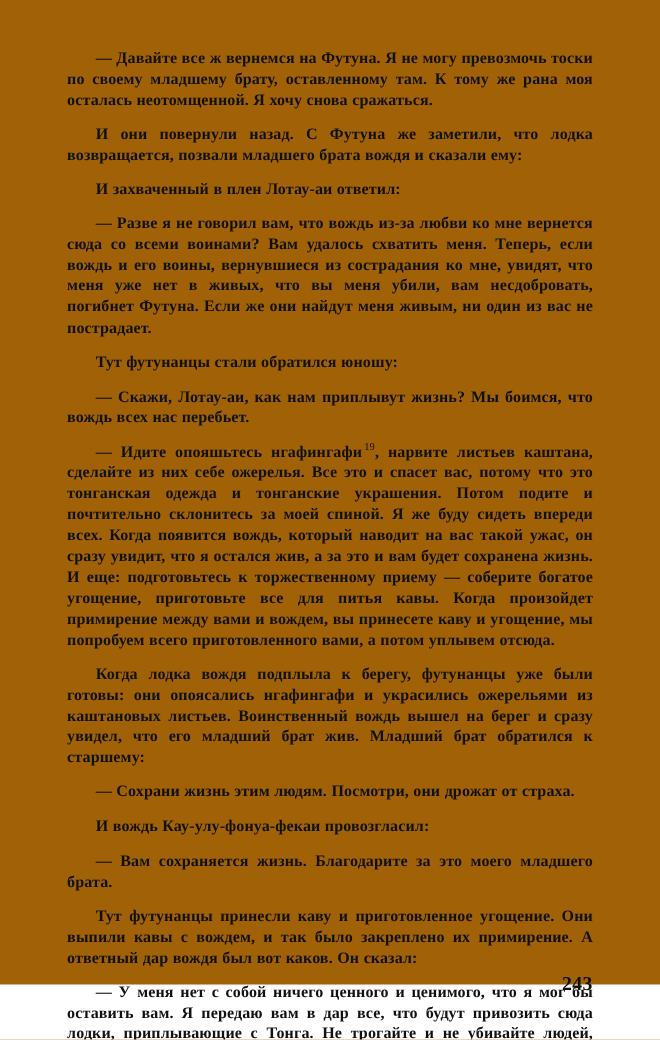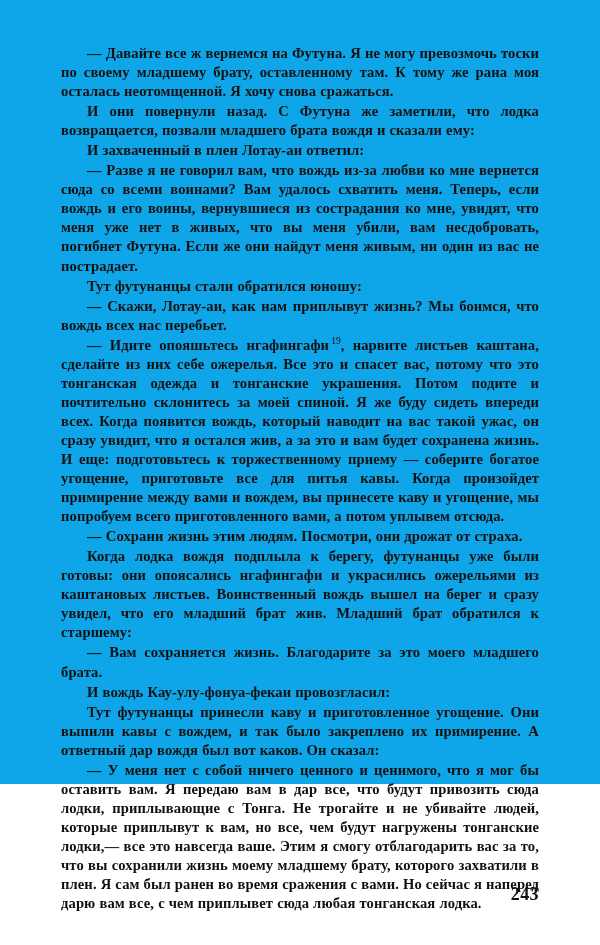--- a/index.html
+++ b/index.html
@@ -16,22 +16,22 @@
     font-family: "Liberation Serif", "DejaVu Serif", serif;
     color: #111111;
     -webkit-font-smoothing: antialiased;
   }
 
   .page {
     position: absolute;
     top: 0;
     left: 0;
     width: 600px;
-    height: 784px;
-    background: #0ea5e9;
+    height: 895px;
+    background: #a16207;
   }
 
   .text-column {
     position: absolute;
     left: 61px;
     top: 44px;
     width: 478px;
   }
 
   .para {
@@ -41,21 +41,21 @@
     font-size: 14.6px;
     line-height: 19.05px;
     font-weight: 700;
     text-indent: 26px;
     letter-spacing: 0.1px;
     word-spacing: 0.3px;
     hyphens: manual;
   }
 
   .para + .para {
-    margin-top: 1px;
+    margin-top: 12px;
   }
 
   .fn-ref {
     font-size: 9.5px;
     vertical-align: super;
     font-weight: 400;
     line-height: 0;
     padding-left: 2px;
   }
 
@@ -80,24 +80,24 @@
 
     <p class="para">— Давайте все ж вернемся на Футуна. Я не могу превозмочь тоски по своему младшему брату, оставленному там. К тому же рана моя осталась неотомщенной. Я хочу снова сражаться.</p>
     <p class="para">И они повернули назад. С Футуна же заметили, что лодка возвращается, позвали младшего брата вождя и сказали ему:</p>
     <p class="para">И захваченный в плен Лотау-аи ответил:</p>
     <p class="para">— Разве я не говорил вам, что вождь из-за любви ко мне вернется сюда со всеми воинами? Вам удалось схватить меня. Теперь, если вождь и его воины, вернувшиеся из сострадания ко мне, увидят, что меня уже нет в живых, что вы меня убили, вам несдобровать, погибнет Футуна. Если же они найдут меня живым, ни один из вас не пострадает.</p>
     <p class="para">Тут футунанцы стали обратился юношу:</p>
     <p class="para">— Скажи, Лотау-аи, как нам приплывут жизнь? Мы боимся, что вождь всех нас перебьет.</p>
 
     <p class="para"><span>— Идите опояшьтесь нгафингафи</span><span class="fn-ref">19</span><span>, нарвите листьев каштана, сделайте из них себе ожерелья. Все это и спасет вас, потому что это тонганская одежда и тонганские украшения. Потом подите и почтительно склонитесь за моей спиной. Я же буду сидеть впереди всех. Когда появится вождь, который наводит на вас такой ужас, он сразу увидит, что я остался жив, а за это и вам будет сохранена жизнь. И еще: подготовьтесь к торжественному приему — соберите богатое угощение, приготовьте все для питья кавы. Когда произойдет примирение между вами и вождем, вы принесете каву и угощение, мы попробуем всего приготовленного вами, а потом уплывем отсюда.</span></p>
 
+    <p class="para">Когда лодка вождя подплыла к берегу, футунанцы уже были готовы: они опоясались нгафингафи и украсились ожерельями из каштановых листьев. Воинственный вождь вышел на берег и сразу увидел, что его младший брат жив. Младший брат обратился к старшему:</p>
     <p class="para">— Сохрани жизнь этим людям. Посмотри, они дрожат от страха.</p>
-    <p class="para">Когда лодка вождя подплыла к берегу, футунанцы уже были готовы: они опоясались нгафингафи и украсились ожерельями из каштановых листьев. Воинственный вождь вышел на берег и сразу увидел, что его младший брат жив. Младший брат обратился к старшему:</p>
+    <p class="para">И вождь Кау-улу-фонуа-фекаи провозгласил:</p>
     <p class="para">— Вам сохраняется жизнь. Благодарите за это моего младшего брата.</p>
-    <p class="para">И вождь Кау-улу-фонуа-фекаи провозгласил:</p>
     <p class="para">Тут футунанцы принесли каву и приготовленное угощение. Они выпили кавы с вождем, и так было закреплено их примирение. А ответный дар вождя был вот каков. Он сказал:</p>
     <p class="para">— У меня нет с собой ничего ценного и ценимого, что я мог бы оставить вам. Я передаю вам в дар все, что будут привозить сюда лодки, приплывающие с Тонга. Не трогайте и не убивайте людей, которые приплывут к вам, но все, чем будут нагружены тонганские лодки,— все это навсегда ваше. Этим я смогу отблагодарить вас за то, что вы сохранили жизнь моему младшему брату, которого захватили в плен. Я сам был ранен во время сражения с вами. Но сейчас я наперед дарю вам все, с чем приплывет сюда любая тонганская лодка.</p>
 
   </div>
 
   <div class="page-number">243</div>
 
 </div>
 
 </body></html>

